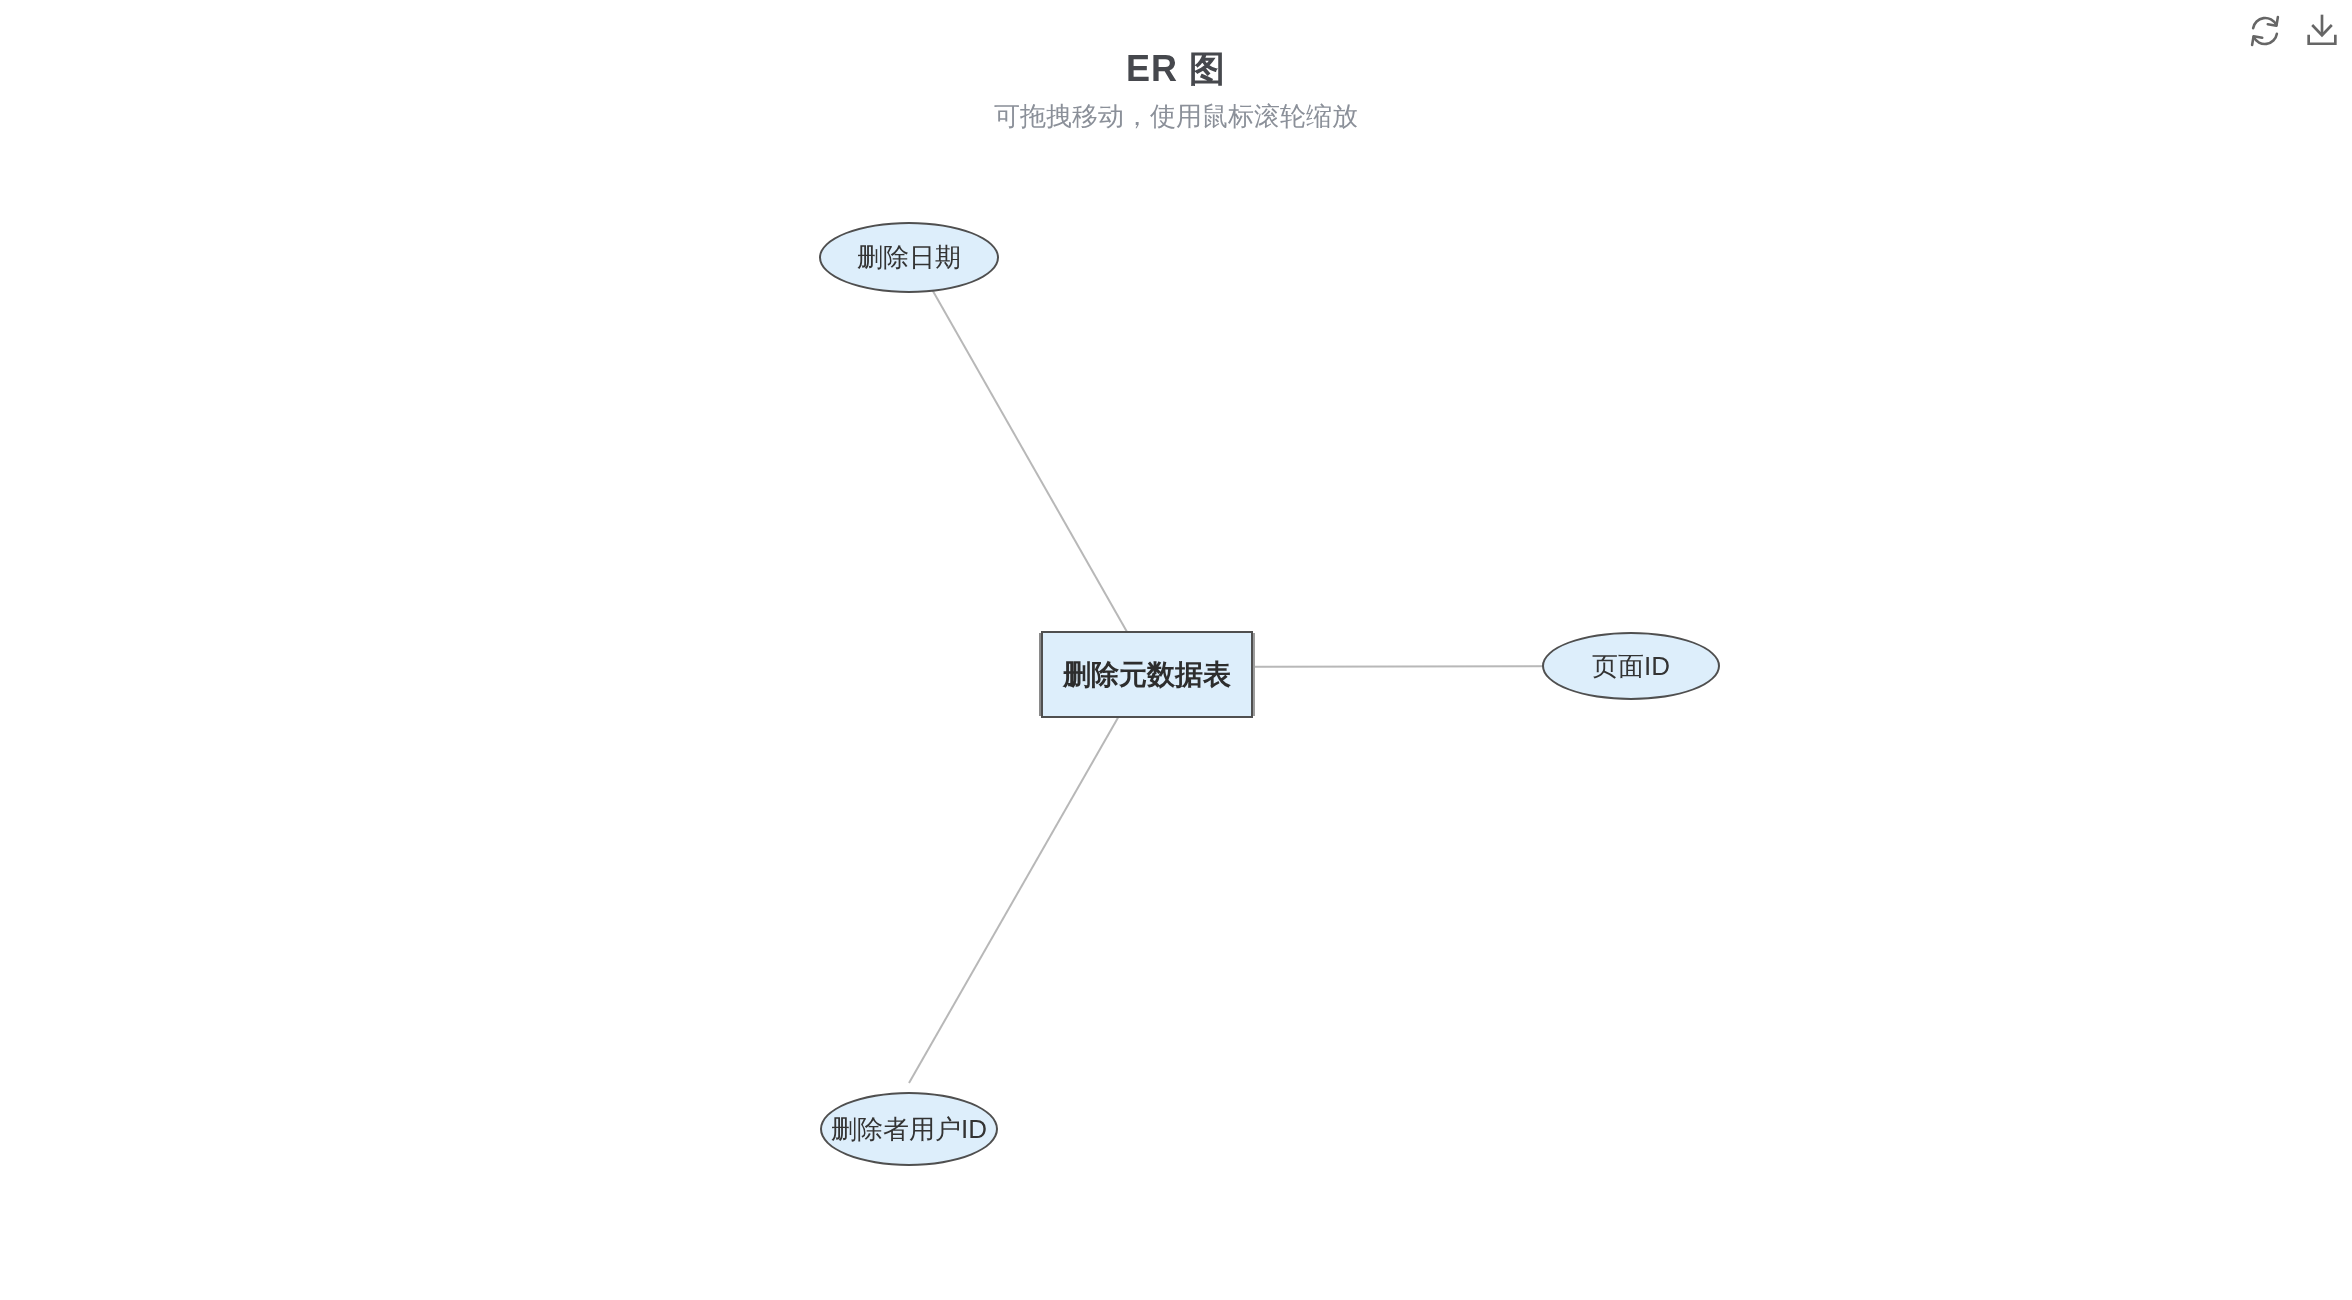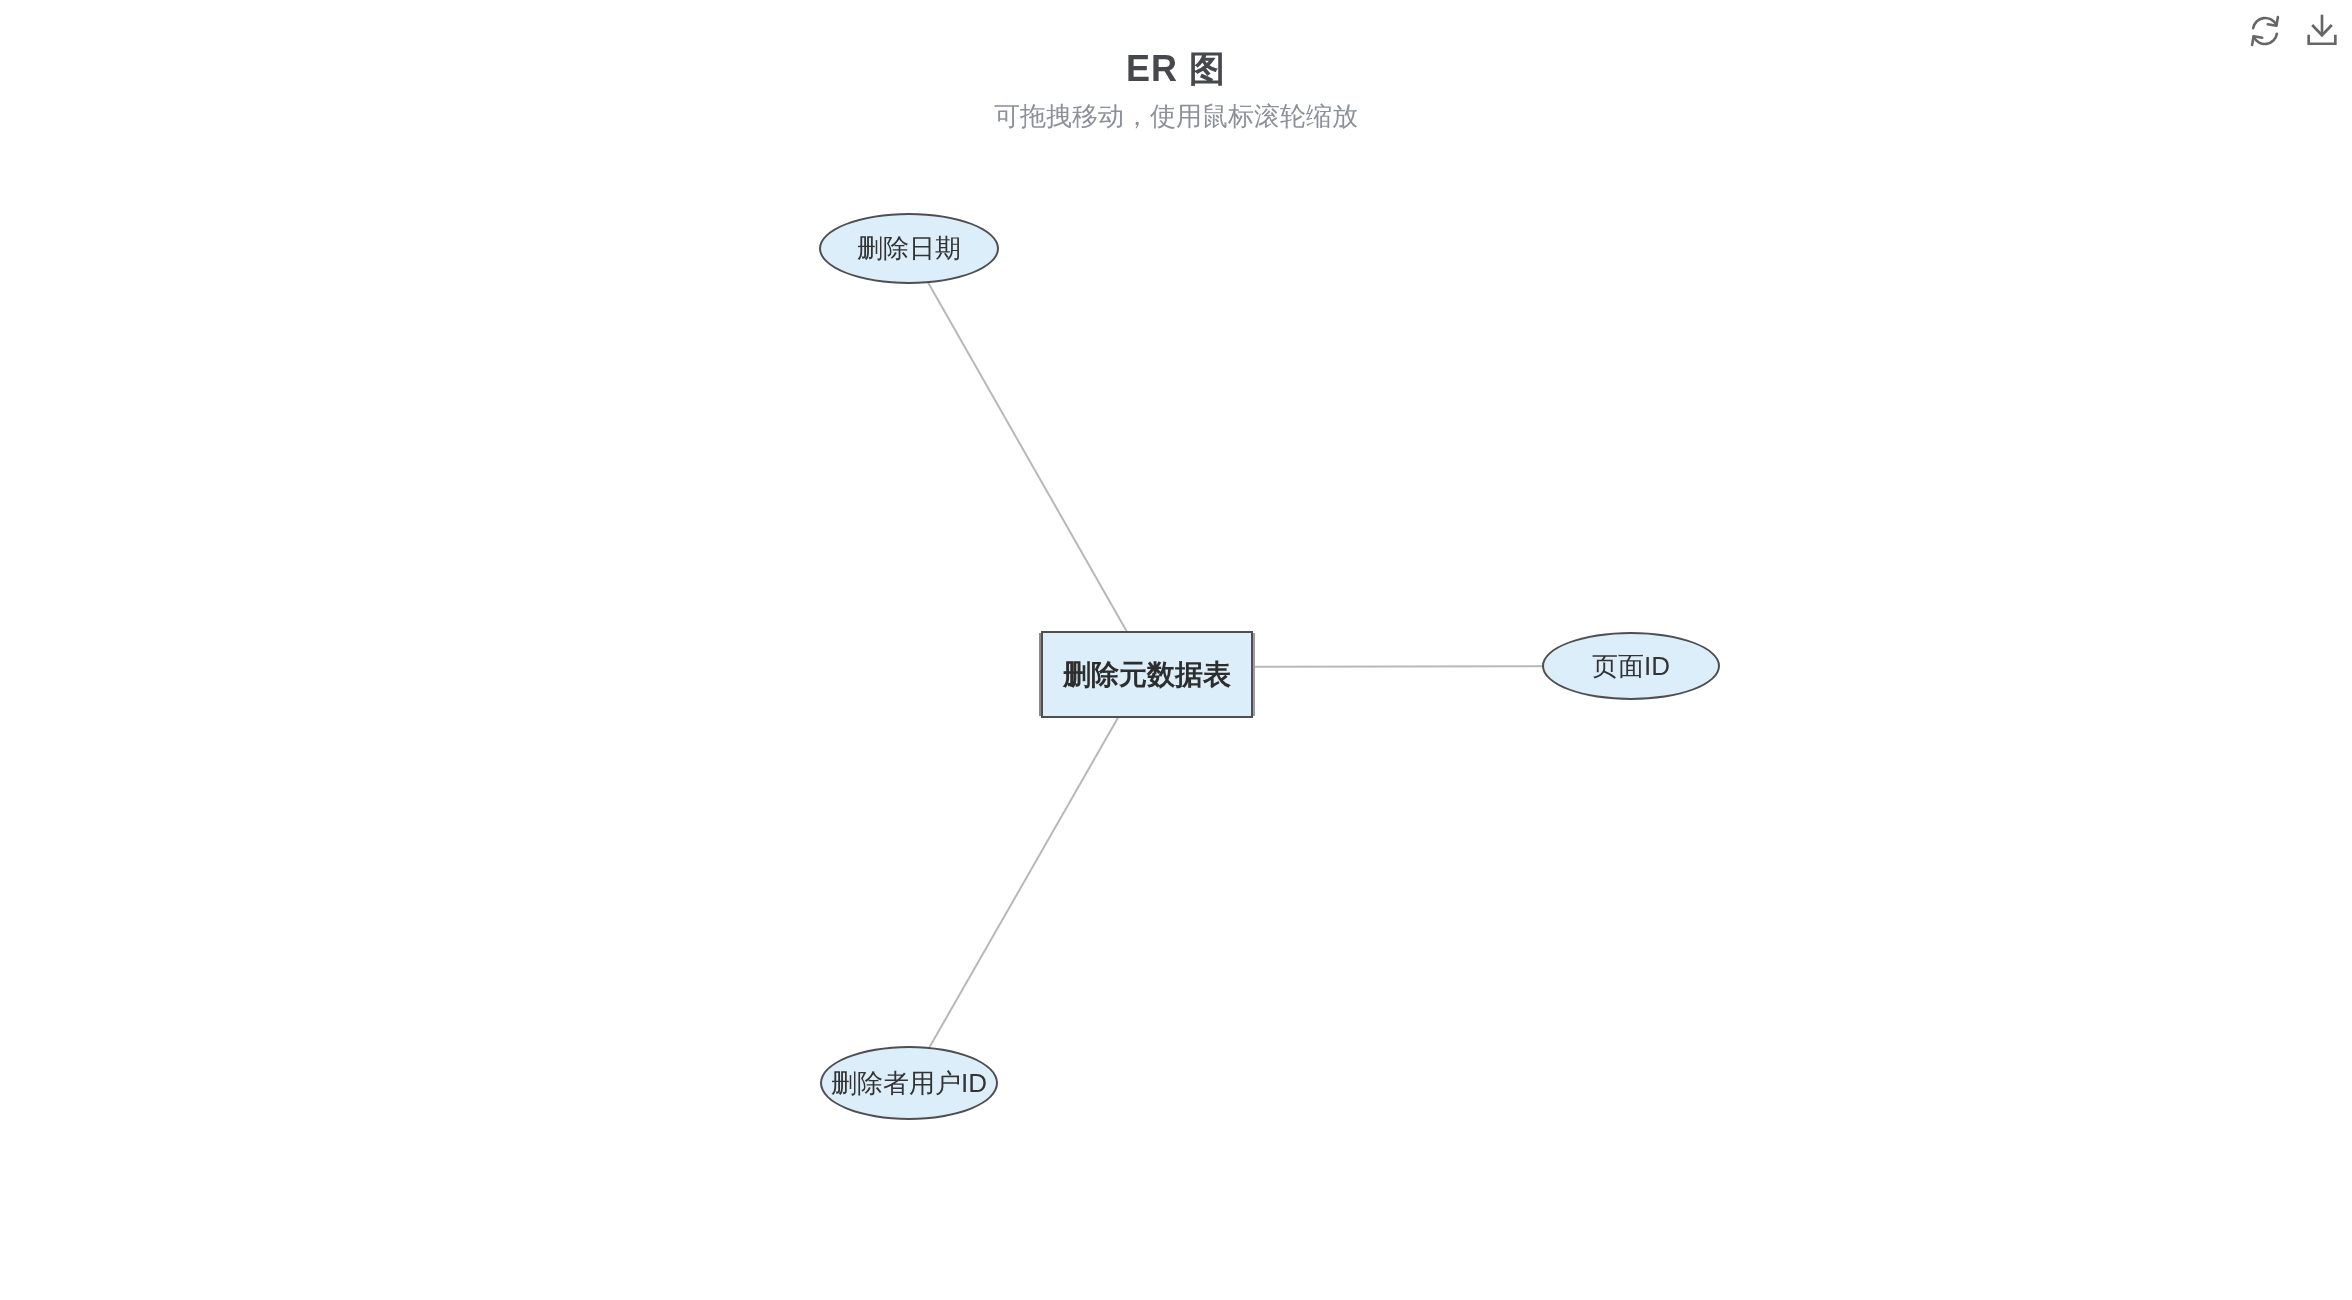--- a/index.html
+++ b/index.html
@@ -93,24 +93,24 @@
   .node.attr {
     border-radius: 50%;
   }
   .node.entity {
     font-size: 28px;
     font-weight: bold;
     color: #2d2d2d;
     box-shadow: -4px 0 0 -2px #8a8a8a, 4px 0 0 -2px #9d9d9d;
   }
 
-  .attr-top    { left: 819px;  top: 213px;  width: 180px; height: 71px; }
+  .attr-top    { left: 819px;  top: 222px;  width: 180px; height: 71px; }
   .entity-node { left: 1041px; top: 631px;  width: 212px; height: 87px; }
   .attr-right  { left: 1542px; top: 632px;  width: 178px; height: 68px; }
-  .attr-bottom { left: 820px;  top: 1046px; width: 178px; height: 74px; }
+  .attr-bottom { left: 820px;  top: 1092px; width: 178px; height: 74px; }
 </style>
 </head>
 <body>
 
 <div class="header">
   <h1>ER 图</h1>
   <p>可拖拽移动，使用鼠标滚轮缩放</p>
 </div>
 
 <div class="toolbar">

